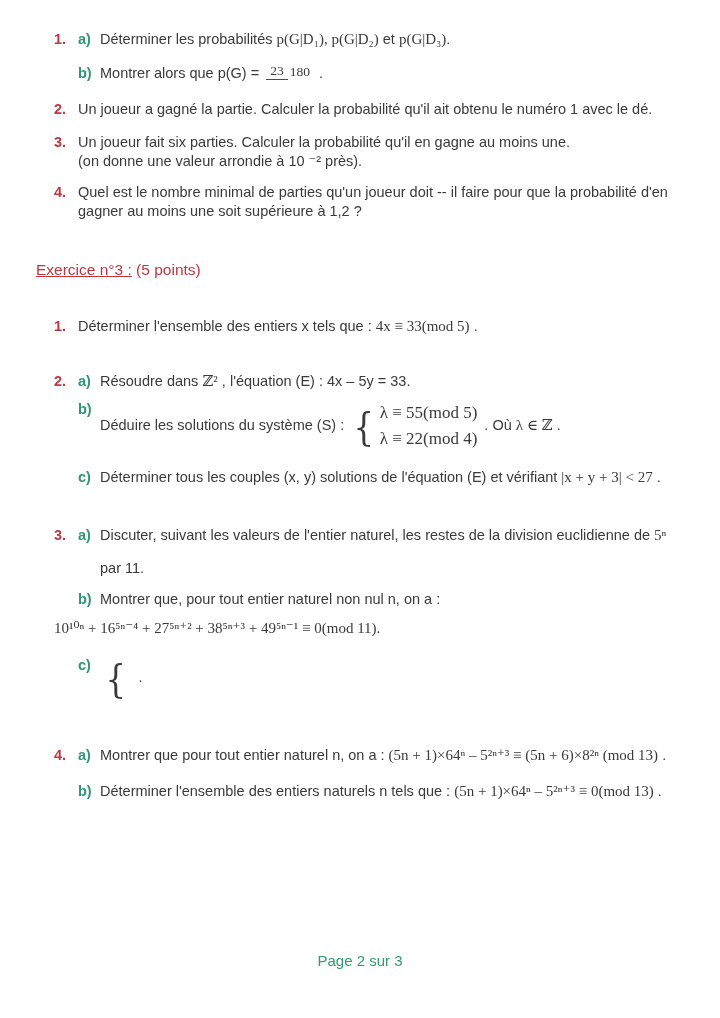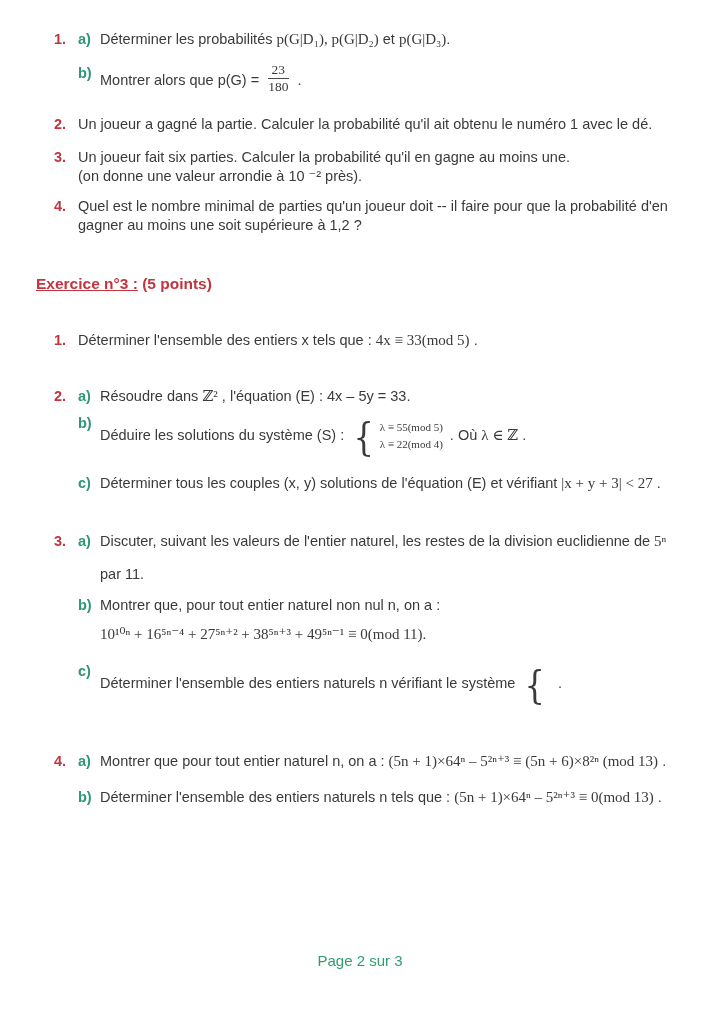--- a/index.html
+++ b/index.html
@@ -17,43 +17,43 @@
   .col-num { width: 24px; flex: none; color: var(--number-red, #c2353f); font-weight: bold; }
   .col-letter { width: 22px; flex: none; color: var(--letter-green, #2f9678); font-weight: bold; }
   .content { flex: 1; }
   .t-text { }
   .t-math {
     font-family: "Liberation Serif", "DejaVu Serif", serif;
     font-size: 15px;
     white-space: nowrap;
   }
   .frac {
-    display: inline-flex; flex-direction: column; align-items: center;
+    display: inline-flex; flex-direction: row; align-items: center;
     vertical-align: middle;
     font-family: "Liberation Serif", "DejaVu Serif", serif;
     font-size: 13.5px; line-height: 1.2; margin: 0 3px; transform: translateY(-2px);
   }
   .fnum { border-bottom: 1px solid #4a4a4a; padding: 0 4px; }
   .fden { padding: 0 2px; }
   .system {
     display: inline-flex; align-items: center;
     vertical-align: middle; margin: 0 3px;
   }
   .sys-brace {
     font-family: "DejaVu Serif", serif;
     font-size: 40px; line-height: 44px; font-weight: 400;
     margin-right: 3px; transform: scaleX(0.8);
   }
   .sys-lines {
     display: flex; flex-direction: column;
     font-family: "Liberation Serif", "DejaVu Serif", serif;
-    font-size: 11px; line-height: 1.55; text-align: left;
+    font-size: 17px; line-height: 1.55; text-align: left;
   }
   .heading {
-    font-weight: bold; font-size: 15.5px;
+    font-weight: normal; font-size: 15.5px;
     color: var(--heading-red, #c2353f);
   }
   .h-title { text-decoration: underline; }
   .br-gap { height: 14px; }
   .footer {
     position: absolute; left: 0; right: 0; top: 952px;
     text-align: center;
     color: var(--footer-green, #2f9e6e);
     font-weight: normal; font-size: 15px;
     font-family: "Liberation Sans", "DejaVu Sans", sans-serif;
@@ -121,29 +121,29 @@
     <div class="line" style="margin-top: 38px;">
       <span class="col-num">3.</span>
       <span class="col-letter">a)</span>
       <div class="content"><span class="t-text">Discuter, suivant les valeurs de l'entier naturel, les restes de la division euclidienne de </span><span class="t-math">5ⁿ</span><div class="br-gap" style="height: 14px;"></div><span class="t-text">par 11.</span></div>
     </div>
     <div class="line" style="margin-top: 12px;">
       <span class="col-num"></span>
       <span class="col-letter">b)</span>
       <div class="content"><span class="t-text">Montrer que, pour tout entier naturel non nul n, on a :</span></div>
     </div>
-    <div class="line" style="margin-top: 10px;">
+    <div class="line" style="margin-top: 10px; flex-direction: column;">
       <span class="col-num"></span>
       <span class="col-letter"></span>
       <div class="content"><span class="t-math">10¹⁰ⁿ + 16⁵ⁿ⁻⁴ + 27⁵ⁿ⁺² + 38⁵ⁿ⁺³ + 49⁵ⁿ⁻¹ ≡ 0(mod 11).</span></div>
     </div>
     <div class="line" style="margin-top: 18px;">
       <span class="col-num"></span>
       <span class="col-letter">c)</span>
-      <div class="content"><span class="t-text"> Déterminer l'ensemble des entiers naturels n vérifiant le système </span><span class="system">
+      <div class="content"><span class="system">
           <span class="sys-brace">{</span>
         </span><span class="t-text"> .</span></div>
     </div>
     <div class="line" style="margin-top: 46px;">
       <span class="col-num">4.</span>
       <span class="col-letter">a)</span>
       <div class="content"><span class="t-text">Montrer que pour tout entier naturel n, on a : </span><span class="t-math">(5n + 1)×64ⁿ – 5²ⁿ⁺³ ≡ (5n + 6)×8²ⁿ (mod 13)</span><span class="t-text"> .</span></div>
     </div>
     <div class="line" style="margin-top: 16px;">
       <span class="col-num"></span>

